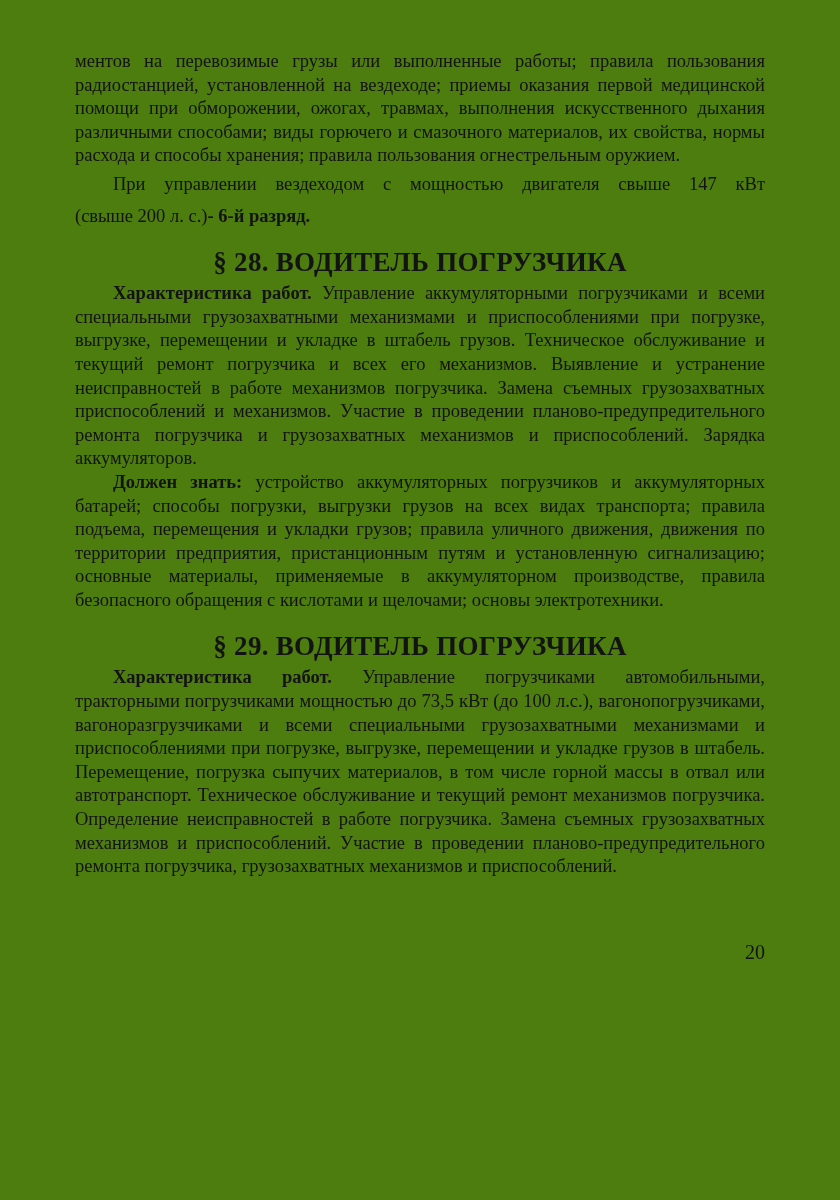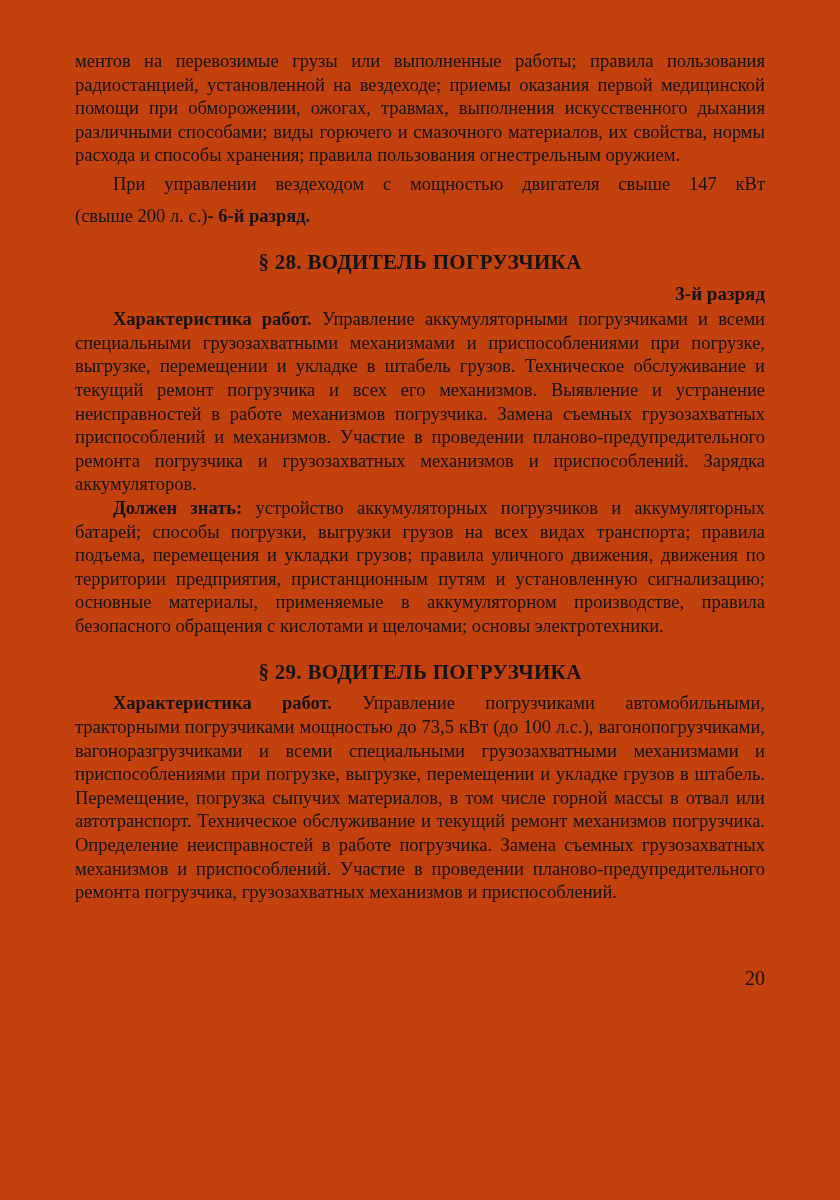--- a/index.html
+++ b/index.html
@@ -5,21 +5,21 @@
   html, body {
     margin: 0;
     padding: 0;
     background: #ffffff;
   }
   .page {
     position: relative;
     width: 840px;
     height: 1200px;
     box-sizing: border-box;
-    background: #c2410c;
+    background: #4d7c0f;
     padding: 50px 75px 0 75px;
     font-family: "Liberation Serif", "DejaVu Serif", serif;
     font-size: 18.5px;
     line-height: 23.6px;
     color: #131313;
     overflow: hidden;
   }
   .para {
     margin: 0;
     text-align: justify;
@@ -42,21 +42,21 @@
     align-items: baseline;
   }
   .power-row .grade-inline {
     font-weight: bold;
   }
   .section-heading {
     margin: 21px 0 7px 0;
     text-align: center;
     text-indent: 0;
     font-weight: bold;
-    font-size: 21px;
+    font-size: 27px;
     line-height: 26px;
     letter-spacing: 0.3px;
   }
   .grade-line {
     margin: 0 0 2px 0;
     text-align: right;
     font-weight: bold;
     font-size: 19px;
     line-height: 24px;
   }
@@ -78,21 +78,20 @@
 
   <p class="power-line">При управлении вездеходом с мощностью двигателя свыше 147 кВт</p>
 
   <div class="power-row">
     <span>(свыше 200 л. с.)</span>
     <span class="grade-inline">- 6-й разряд.</span>
   </div>
 
   <h2 class="section-heading">§ 28. ВОДИТЕЛЬ ПОГРУЗЧИКА</h2>
 
-  <p class="grade-line">3-й разряд</p>
 
   <p class="para"><b class="lead">Характеристика работ.</b> <span>Управление аккумуляторными погрузчиками и всеми специальными грузозахватными механизмами и приспособлениями при погрузке, выгрузке, перемещении и укладке в штабель грузов. Техническое обслуживание и текущий ремонт погрузчика и всех его механизмов. Выявление и устранение неисправностей в работе механизмов погрузчика. Замена съемных грузозахватных приспособлений и механизмов. Участие в проведении планово-предупредительного ремонта погрузчика и грузозахватных механизмов и приспособлений. Зарядка аккумуляторов.</span></p>
 
   <p class="para"><b class="lead">Должен знать:</b> <span>устройство аккумуляторных погрузчиков и аккумуляторных батарей; способы погрузки, выгрузки грузов на всех видах транспорта; правила подъема, перемещения и укладки грузов; правила уличного движения, движения по территории предприятия, пристанционным путям и установленную сигнализацию; основные материалы, применяемые в аккумуляторном производстве, правила безопасного обращения с кислотами и щелочами; основы электротехники.</span></p>
 
   <h2 class="section-heading">§ 29. ВОДИТЕЛЬ ПОГРУЗЧИКА</h2>
 
 
   <p class="para"><b class="lead">Характеристика работ.</b> <span>Управление погрузчиками автомобильными, тракторными погрузчиками мощностью до 73,5 кВт (до 100 л.с.), вагонопогрузчиками, вагоноразгрузчиками и всеми специальными грузозахватными механизмами и приспособлениями при погрузке, выгрузке, перемещении и укладке грузов в штабель. Перемещение, погрузка сыпучих материалов, в том числе горной массы в отвал или автотранспорт. Техническое обслуживание и текущий ремонт механизмов погрузчика. Определение неисправностей в работе погрузчика. Замена съемных грузозахватных механизмов и приспособлений. Участие в проведении планово-предупредительного ремонта погрузчика, грузозахватных механизмов и приспособлений.</span></p>
 

